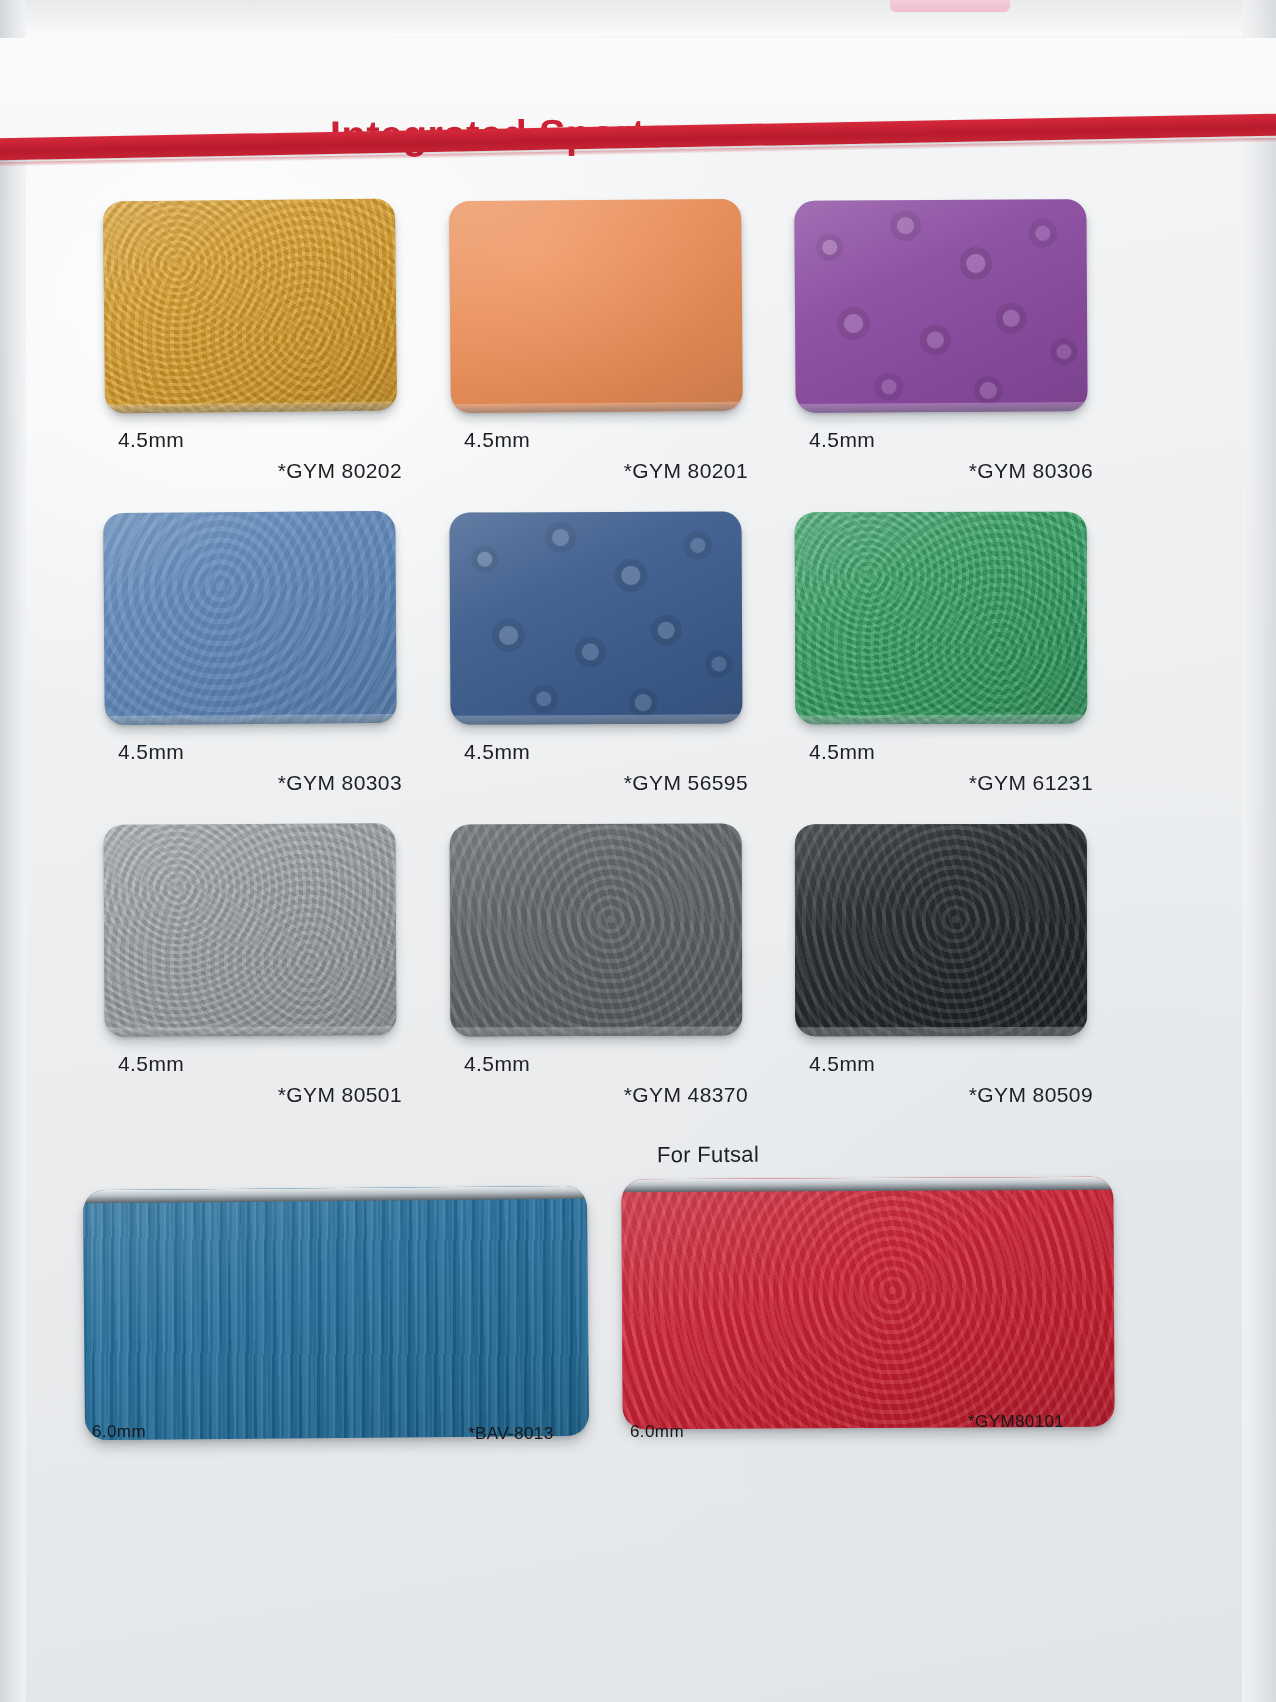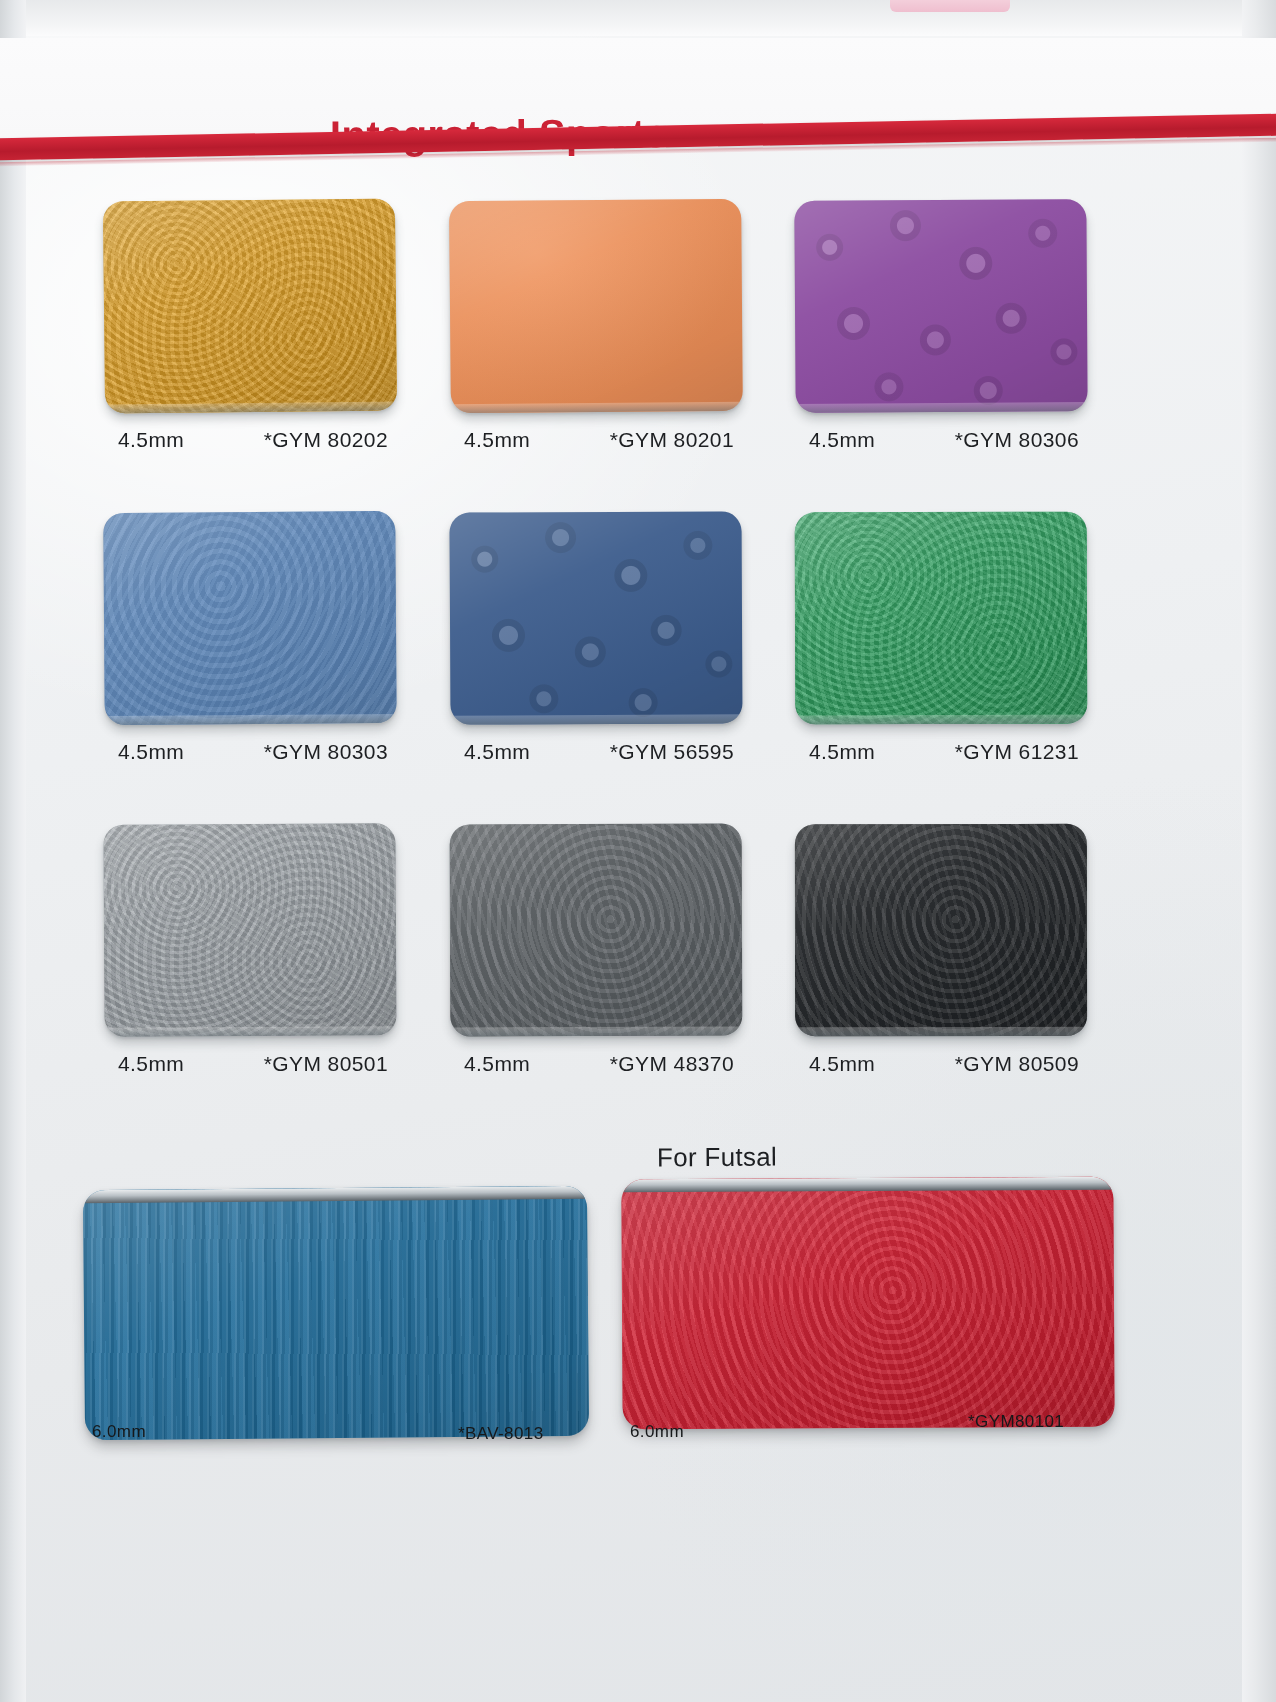--- a/index.html
+++ b/index.html
@@ -195,27 +195,27 @@
   .cap-thick, .cap-code {
     position: absolute;
     top: 0;
     font-size: 21px;
     color: #1d1f22;
     letter-spacing: 0.4px;
     white-space: nowrap;
     font-family: "Liberation Sans", sans-serif;
   }
   .cap-thick { left: 14px; }
-  .cap-code  { right: 16px; }
+  .cap-code  { right: 2px; margin-top: 31px; }
 
   
   .futsal-label {
     position: absolute;
     left: 657px; top: 1142px;
-    font-size: 26px;
+    font-size: 22px;
     color: #1d1f22;
     letter-spacing: 0.3px;
     white-space: nowrap;
     transform: rotate(-0.4deg);
   }
 
   .big-swatch {
     position: absolute;
     height: 250px;
     border-radius: 22px;
@@ -373,21 +373,21 @@
     </div>
 
   <div class="futsal-label">For Futsal</div>
   <div id="futsal">
       <div class="big-swatch" style="left: 84px; top: 1188px; width: 504px; background: rgb(29, 106, 153); transform: rotate(-0.5deg);">
         <div class="tex tex-wood"></div>
         <div class="gloss"></div>
         <div class="top-edge"></div>
       </div>
       <div class="big-cap" style="left: 92px; top: 1422px;">6.0mm</div>
-      <div class="big-cap" style="left: 458px; top: 1424px; text-align: center;">*BAV-8013</div>
+      <div class="big-cap" style="left: 468px; top: 1424px; text-align: center;">*BAV-8013</div>
       <div class="big-swatch" style="left: 622px; top: 1178px; width: 492px; background: rgb(207, 31, 50); transform: rotate(-0.3deg);">
         <div class="tex tex-marble"></div>
         <div class="gloss"></div>
         <div class="top-edge"></div>
       </div>
       <div class="big-cap" style="left: 630px; top: 1422px;">6.0mm</div>
       <div class="big-cap" style="left: 968px; top: 1412px;">*GYM80101</div>
     </div>
 </div>
 

